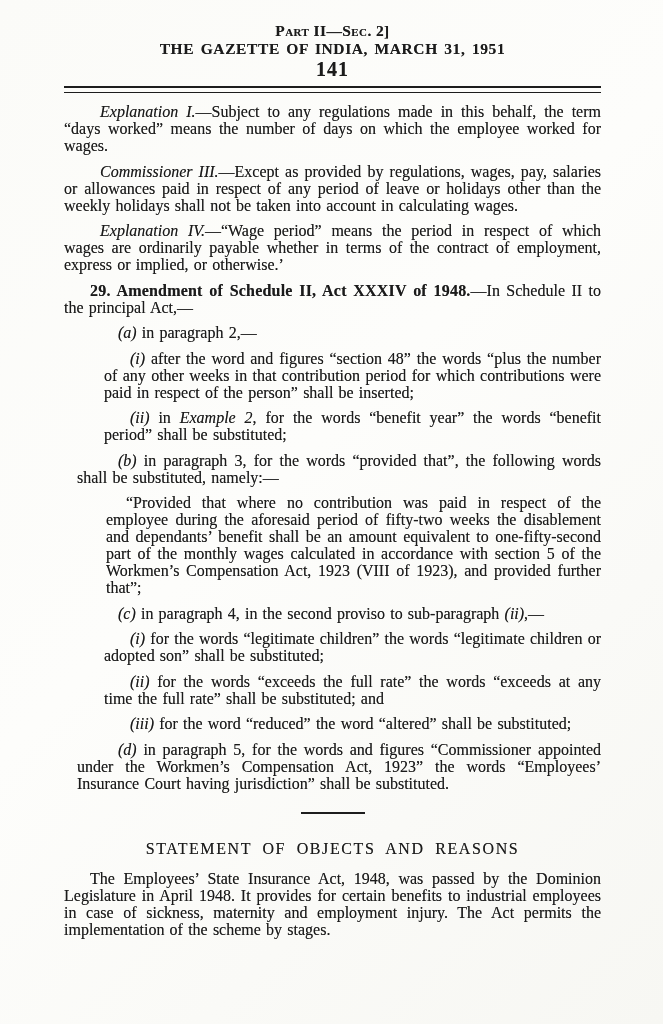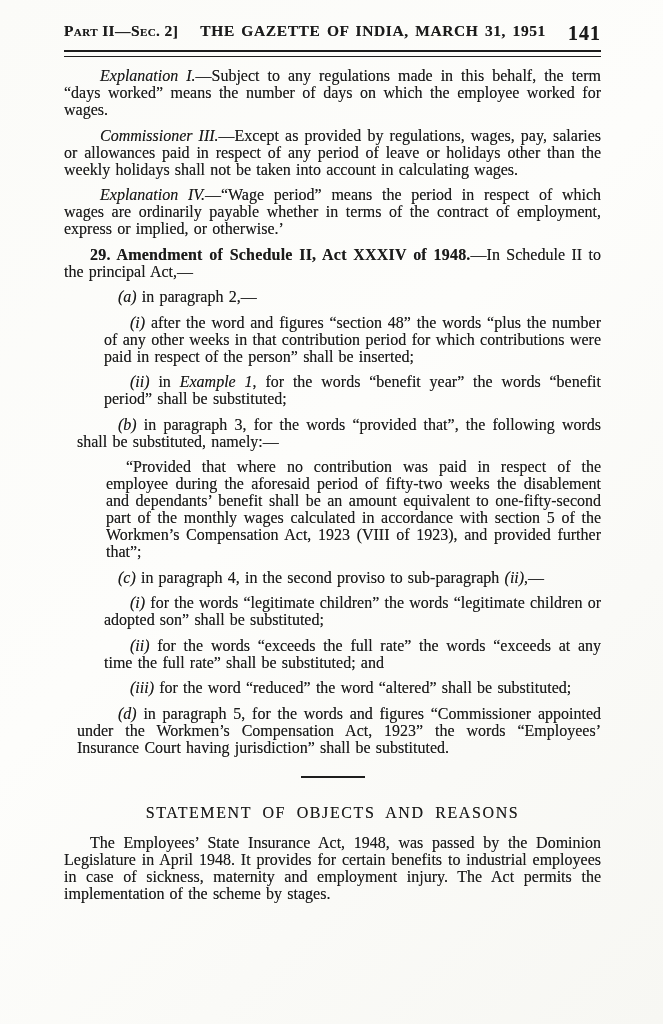--- a/index.html
+++ b/index.html
@@ -14,25 +14,26 @@
     margin: 0 auto;
     box-sizing: border-box;
     padding: 22px 62px 10px 64px;
     background: linear-gradient(135deg, #fbfbf8 0%, #fdfdfb 45%, #f7f7f3 100%);
     color: #1b1b1b;
     overflow: hidden;
     text-shadow: 0 0 0.5px rgba(20,20,20,0.55);
   }
   .running-head {
     display: flex;
-    align-items: flex-start;
+    align-items: center;
     justify-content: space-between;
     font-size: 15.5px;
     font-weight: bold;
     white-space: nowrap;
+    flex-direction: column;
   }
   .running-head .left  { font-variant: small-caps; letter-spacing: 0.4px; }
   .running-head .center{ letter-spacing: 0.6px; word-spacing: 2px; }
   .running-head .right { font-size: 20px; letter-spacing: 1px; }
   .head-rule {
     margin-top: 5px;
     height: 4px;
     border-top: 2.4px solid #1d1d1d;
     border-bottom: 1.4px solid #1d1d1d;
   }
@@ -84,21 +85,21 @@
     <p class="para indent-exp"><i class="lead">Commissioner III.</i><span>—Except as provided by regulations, wages, pay, salaries or allowances paid in respect of any period of leave or holidays other than the weekly holidays shall not be taken into account in calculating wages.</span></p>
 
     <p class="para indent-exp"><i class="lead">Explanation IV.</i><span>—“Wage period” means the period in respect of which wages are ordinarily payable whether in terms of the contract of employment, express or implied, or otherwise.’</span></p>
 
     <p class="para indent-sec"><b class="lead">29. Amendment of Schedule II, Act XXXIV of 1948.</b><span>—In Schedule II to the principal Act,—</span></p>
 
     <p class="para lvl-a"><i class="lead">(a)</i><span> in paragraph 2,—</span></p>
 
     <p class="para lvl-b"><i class="lead">(i)</i><span> after the word and figures “section 48” the words “plus the number of any other weeks in that contribution period for which contributions were paid in respect of the person” shall be inserted;</span></p>
 
-    <p class="para lvl-b"><i class="lead">(ii)</i><span> in </span><i>Example 1</i><span>, for the words “benefit year” the words “benefit period” shall be substituted;</span></p>
+    <p class="para lvl-b"><i class="lead">(ii)</i><span> in </span><i>Example 2</i><span>, for the words “benefit year” the words “benefit period” shall be substituted;</span></p>
 
     <p class="para lvl-a"><i class="lead">(b)</i><span> in paragraph 3, for the words “provided that”, the following words shall be substituted, namely:—</span></p>
 
     <p class="para proviso"><span>“Provided that where no contribution was paid in respect of the employee during the aforesaid period of fifty-two weeks the disablement and dependants’ benefit shall be an amount equivalent to one-fifty-second part of the monthly wages calculated in accordance with section 5 of the Workmen’s Compensation Act, 1923 (VIII of 1923), and provided further that”;</span></p>
 
     <p class="para lvl-a"><i class="lead">(c)</i><span> in paragraph 4, in the second proviso to sub-paragraph </span><i>(ii)</i><span>,—</span></p>
 
     <p class="para lvl-b"><i class="lead">(i)</i><span> for the words “legitimate children” the words “legitimate children or adopted son” shall be substituted;</span></p>
 
     <p class="para lvl-b"><i class="lead">(ii)</i><span> for the words “exceeds the full rate” the words “exceeds at any time the full rate” shall be substituted; and</span></p>

